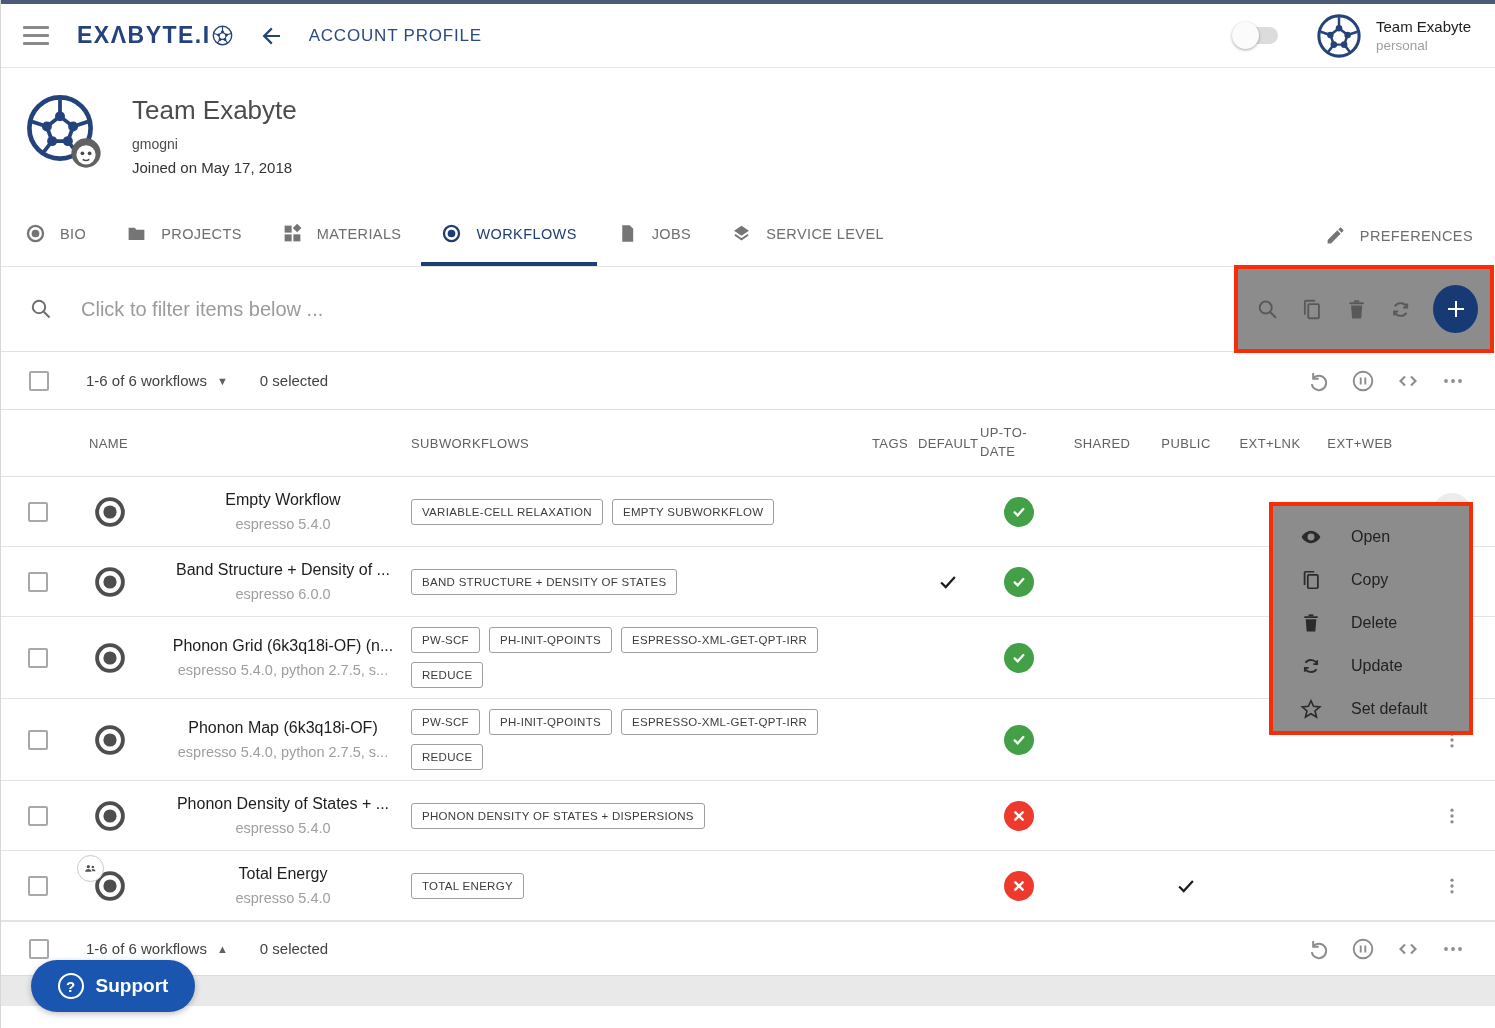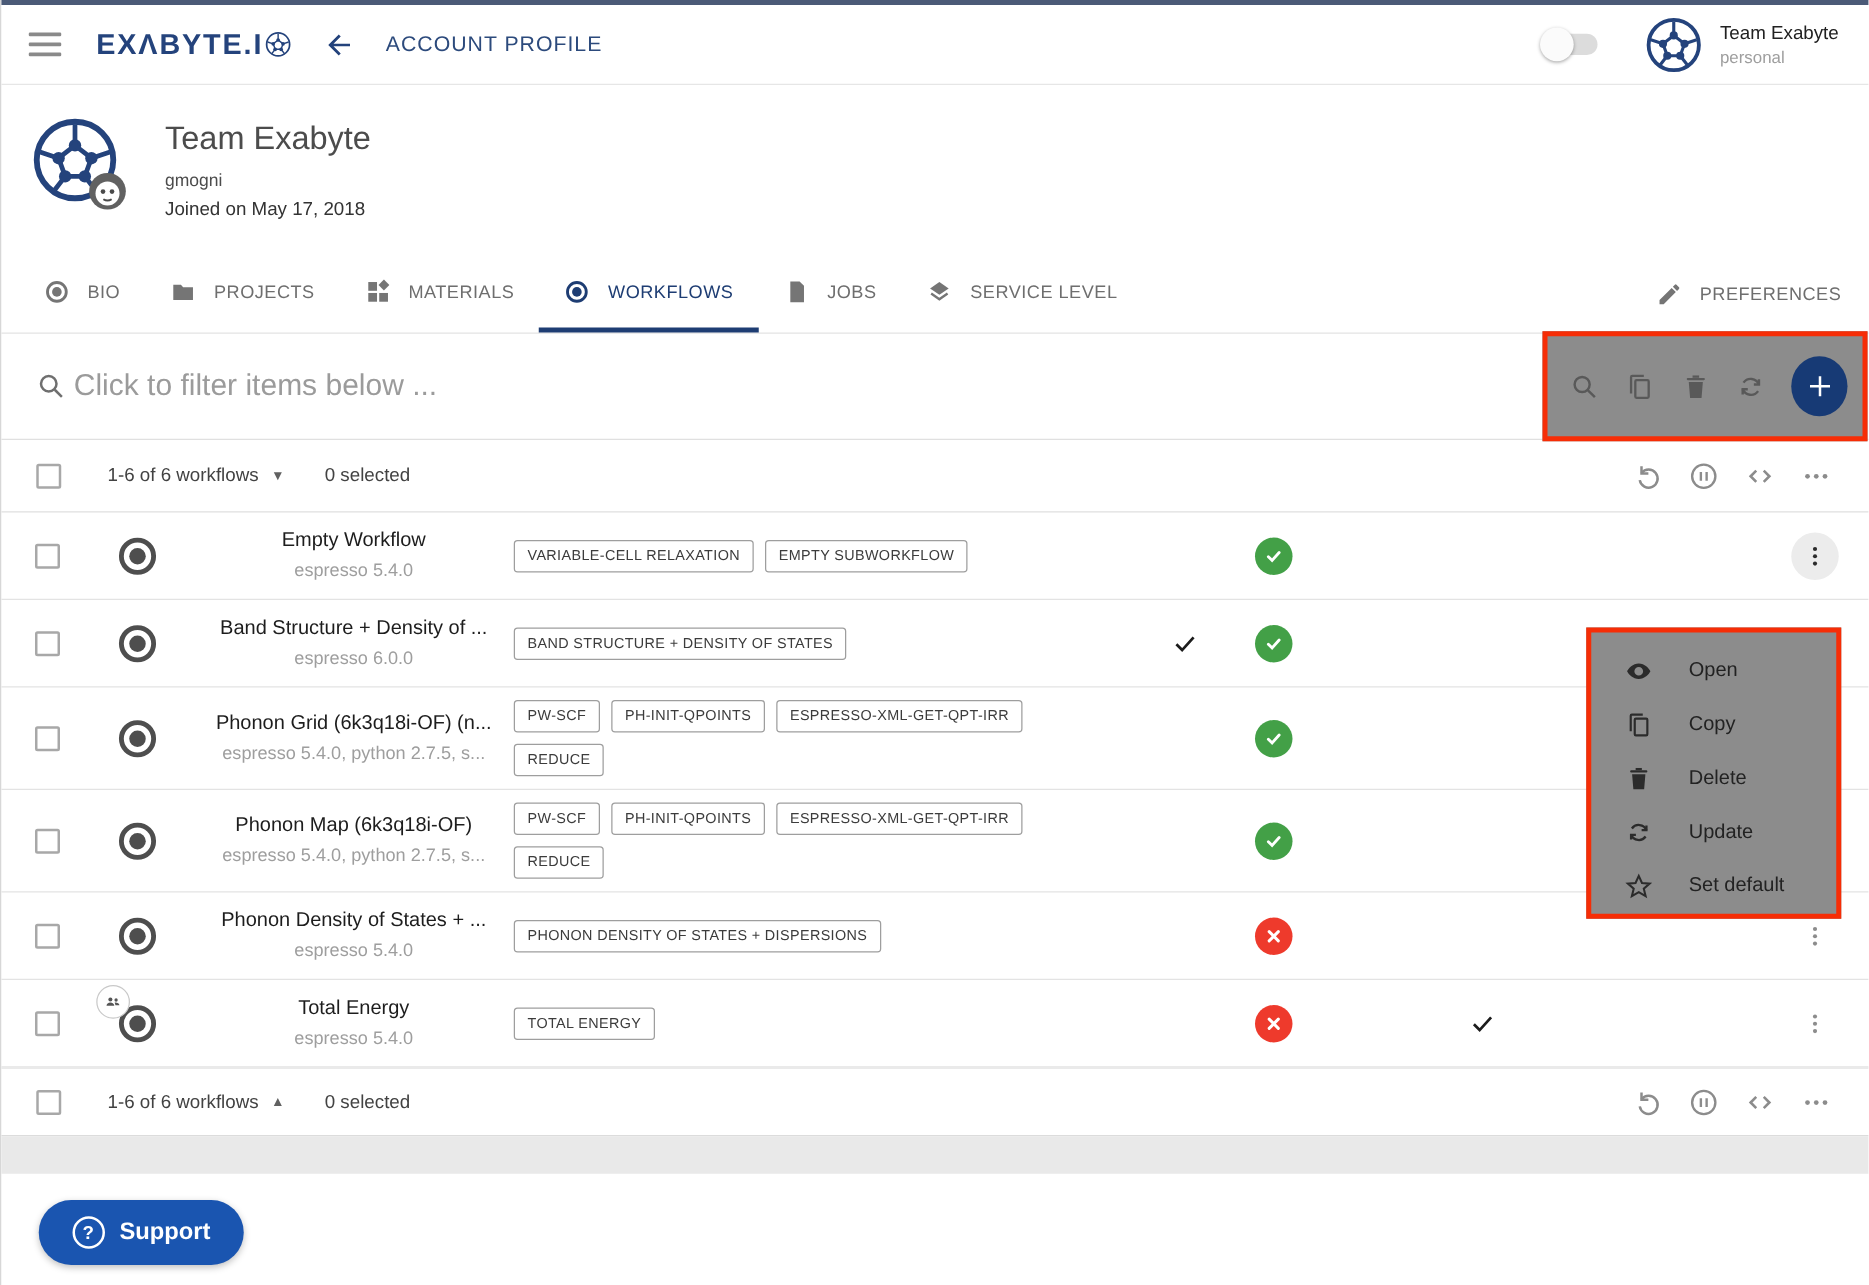--- a/index.html
+++ b/index.html
@@ -30,32 +30,32 @@
   .profile { height:137px; display:flex; padding:25px 0 0 24px; }
   .profile-avatar-wrap { position:relative; width:70px; height:70px; }
   .profile-avatar { width:70px; height:70px; }
   .face-badge { position:absolute; right:-7px; bottom:-6px; width:32px; height:32px; }
   .profile-text { margin-left:37px; padding-top:2px; }
   .profile-name { font-size:26px; color:#4c4c4c; font-weight:400; }
   .profile-username { font-size:14px; color:#4c4c4c; margin-top:10px; }
   .profile-joined { font-size:15px; color:#333; margin-top:7px; }
 
   
-  .tabs { height:62px; display:flex; align-items:stretch; padding-left:14px; border-bottom:1px solid #e3e3e3; }
+  .tabs { height:62px; display:flex; align-items:stretch; padding-left:4px; border-bottom:1px solid #e3e3e3; }
   .tab { display:flex; align-items:center; gap:14px; padding:0 20px; font-size:14.5px; letter-spacing:0.4px; color:#6e6e6e; cursor:pointer; border-bottom:4px solid transparent; }
   .tab .ticon { width:21px; height:21px; color:#757575; }
   .tab.active { color:#1e3d73; border-bottom-color:#1e3d73; font-weight:500; }
   .tab.active .ticon { color:#1e3d73; }
   .tab-spacer { flex:1; }
   .tab-pref { border-bottom:none; padding-right:22px; }
 
   
   .filterbar { height:85px; display:flex; align-items:center; padding-left:28px; border-bottom:1px solid #e0e0e0; position:relative; }
   .search-glyph { width:24px; height:24px; color:#6f6f6f; }
-  .filter-input { border:none; outline:none; font-size:24px; color:#424242; margin-left:6px; width:600px; font-family:"Liberation Sans",sans-serif; }
+  .filter-input { border:none; outline:none; font-size:20px; color:#424242; margin-left:28px; width:600px; font-family:"Liberation Sans",sans-serif; }
   .filter-input::placeholder { color:#9b9b9b; }
 
   
   .selbar { height:58px; display:flex; align-items:center; padding:0 30px 0 28px; border-bottom:1px solid #e0e0e0; }
   .selbar.footer { border-bottom:1px solid #dcdcdc; border-top:1px solid #e3e3e3; height:55px; }
   .checkbox { width:20px; height:20px; border:2px solid #a8a8a8; border-radius:2px; background:#fff; cursor:pointer; flex:none; }
   .sel-range { margin-left:37px; font-size:15px; color:#424242; display:flex; align-items:center; gap:10px; cursor:pointer; }
   .caret { font-size:11px; color:#616161; }
   .sel-count { margin-left:32px; font-size:15px; color:#424242; }
   .bar-icons { margin-left:auto; display:flex; align-items:center; gap:21px; }
@@ -272,20 +272,33 @@
             <polyline points="15,7.5 19.5,12 15,16.5"></polyline>
   </svg></span>
       <span class="bar-icon"><svg viewBox="0 0 24 24" fill="currentColor" class="use" width="100%" height="100%">
     <circle cx="5" cy="12" r="1.9"></circle>
             <circle cx="12" cy="12" r="1.9"></circle>
             <circle cx="19" cy="12" r="1.9"></circle>
   </svg></span>
     </div>
   </div>
 
+  <div class="thead">
+    <div></div>
+    <div class="th left th-name">NAME</div>
+    <div class="th left th-sub" style="grid-column:4">SUBWORKFLOWS</div>
+    <div class="th">TAGS</div>
+    <div class="th">DEFAULT</div>
+    <div class="th left th-utd">UP-TO-DATE</div>
+    <div class="th">SHARED</div>
+    <div class="th">PUBLIC</div>
+    <div class="th">EXT+LNK</div>
+    <div class="th">EXT+WEB</div>
+    <div></div>
+  </div>
 
   <div id="table-body">
   <div class="row">
     <div class="cell-check">
           <div class="checkbox"></div>
         </div>
     <div class="cell-ricon">
       <span class="radio-glyph"><svg viewBox="0 0 24 24" fill="none" stroke="currentColor" class="use" width="100%" height="100%">
     <circle cx="12" cy="12" r="8.6" stroke-width="2.6"></circle>
     <circle cx="12" cy="12" r="4.4" fill="currentColor" stroke="none"></circle>

